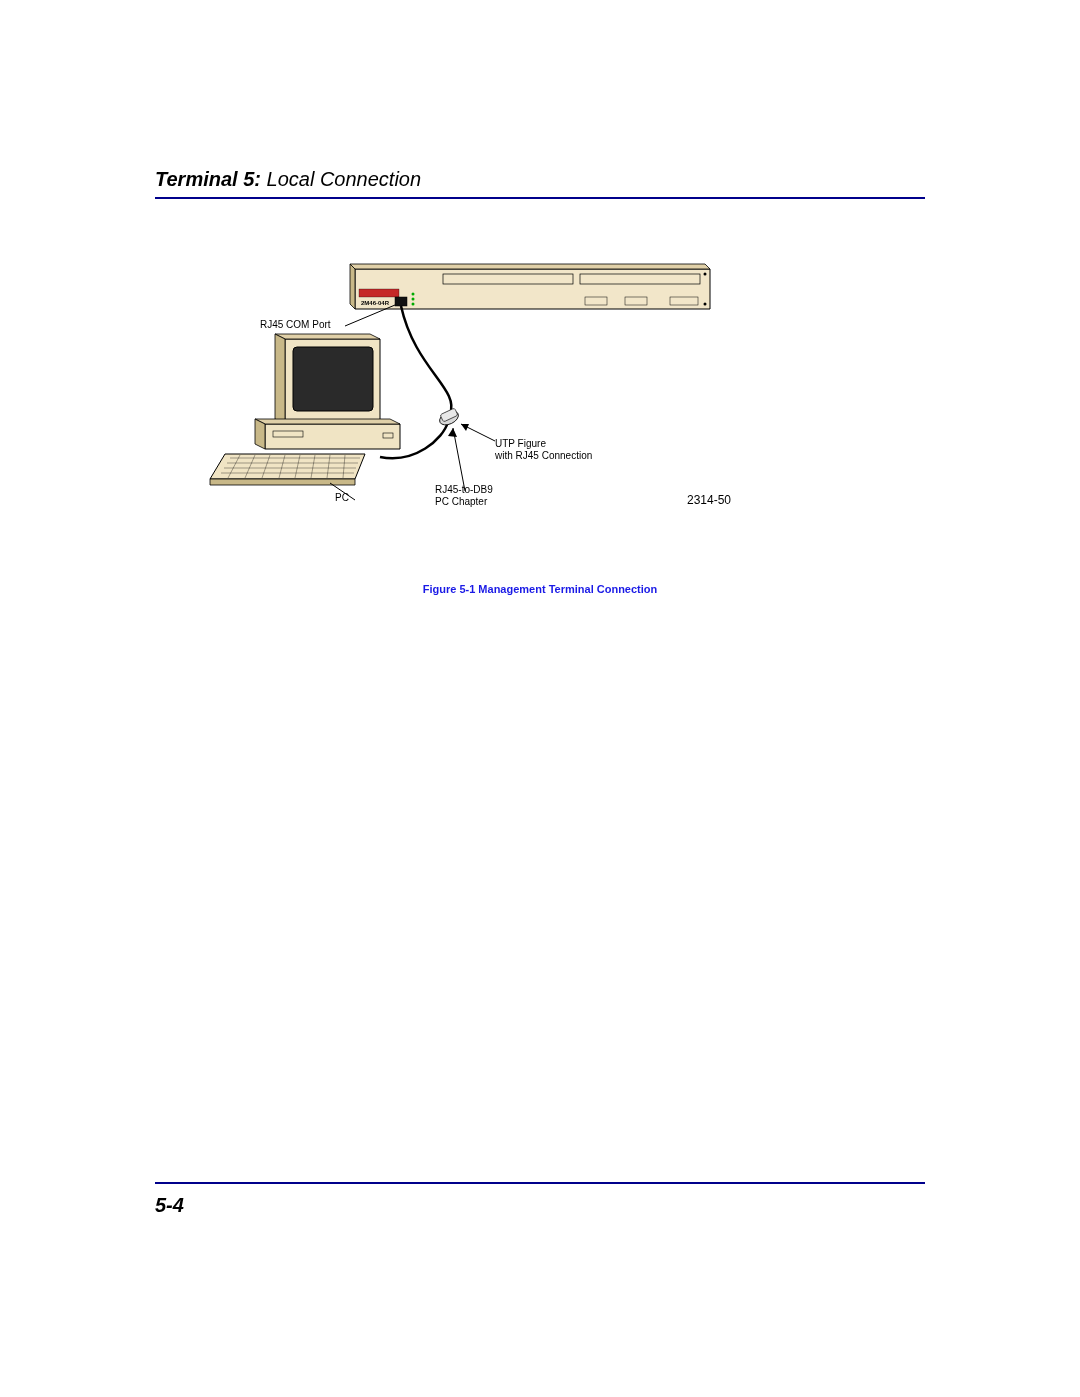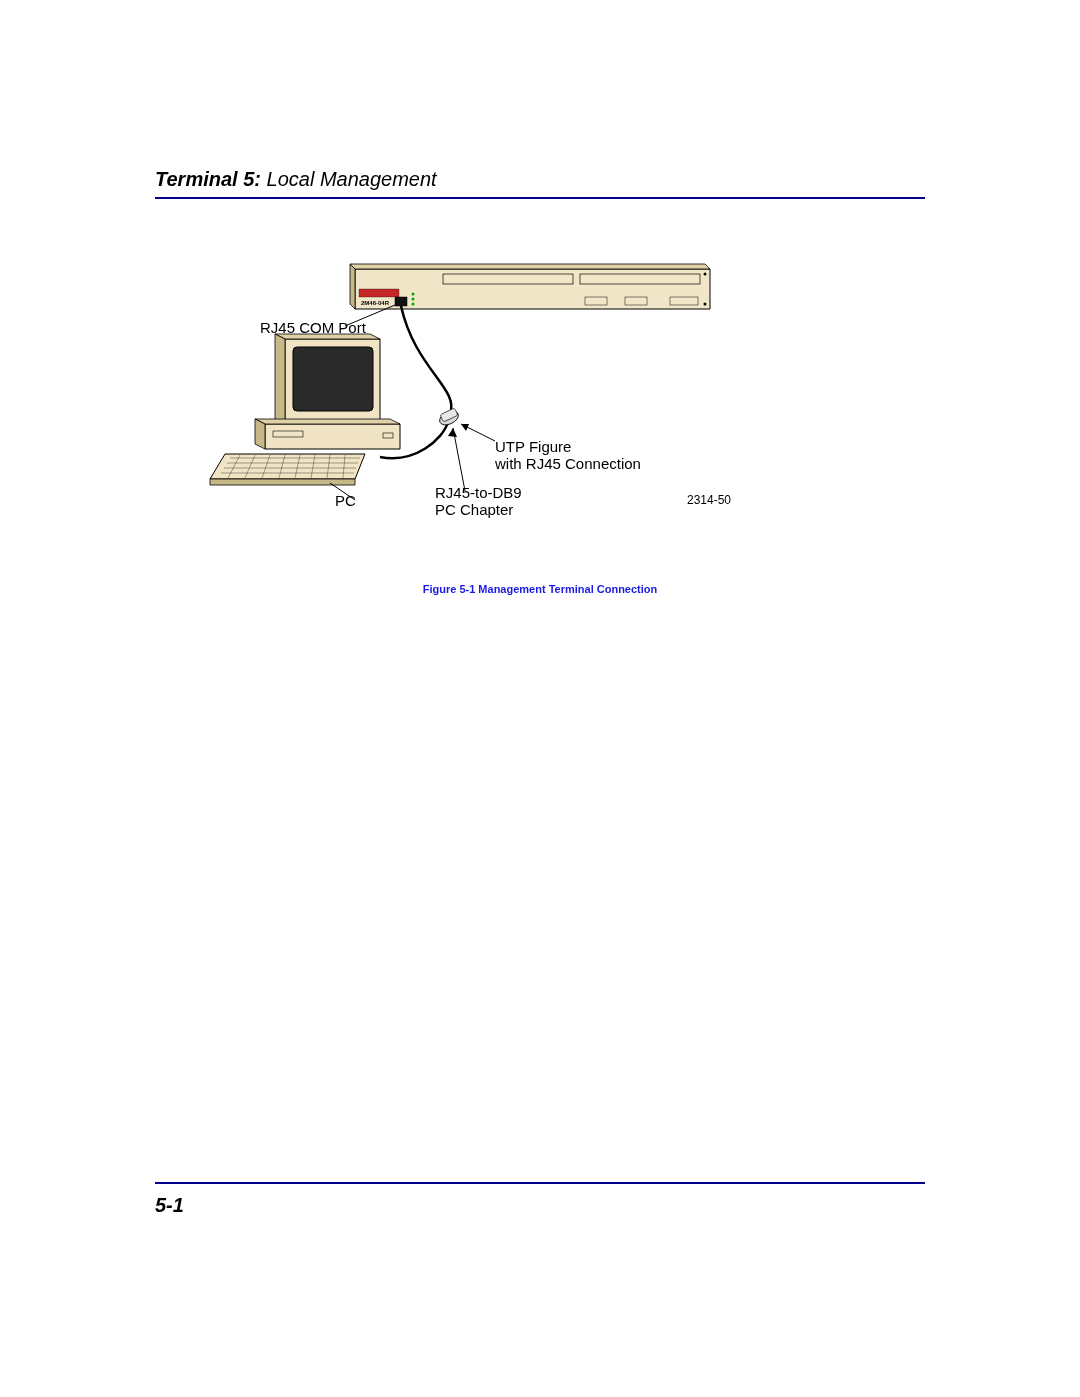--- a/index.html
+++ b/index.html
@@ -34,21 +34,21 @@
     height: 340px;
     margin-top: 40px;
   }
   .figure-svg {
     position: absolute;
     left: 0;
     top: 0;
   }
   .label {
     position: absolute;
-    font-size: 15px;
+    font-size: 10px;
     color: #000;
     line-height: 1.15;
     white-space: nowrap;
   }
   .label-rj45 { left: 105px; top: 80px; }
   .label-pc { left: 180px; top: 253px; }
   .label-adapter { left: 280px; top: 245px; }
   .label-utp { left: 340px; top: 199px; }
   .label-diagnum { left: 532px; top: 255px; font-size: 12px; }
   .caption {
@@ -77,21 +77,21 @@
     font-size: 20px;
     color: #000;
   }
 </style>
 </head>
 <body>
 
 <div class="page">
 
   <div class="chapter-header">
-    <span class="bold">Terminal 5:</span><span> Local Management</span>
+    <span class="bold">Terminal 5:</span><span> Local Connection</span>
   </div>
   <div class="header-rule"></div>
 
   <div class="figure-area">
 
     <svg class="figure-svg" width="770" height="320">
 
       <g>
         <polygon points="200,30 555,30 555,70 200,70" fill="#f2e6c9" stroke="#000" stroke-width="1"></polygon>
         <polygon points="200,30 195,25 550,25 555,30" fill="#e0d0a8" stroke="#000" stroke-width="0.8"></polygon>
@@ -191,15 +191,15 @@
     <div class="label label-diagnum">2314-50</div>
   </div>
 
   <div class="caption">Figure 5-1    Management Terminal Connection</div>
 
 </div>
 
 <div class="footer">
   <div class="footer-rule"></div>
   <div class="footer-row">
-    <span>5-1</span>
+    <span>5-4</span>
   </div>
 </div>
 
 </body></html>

